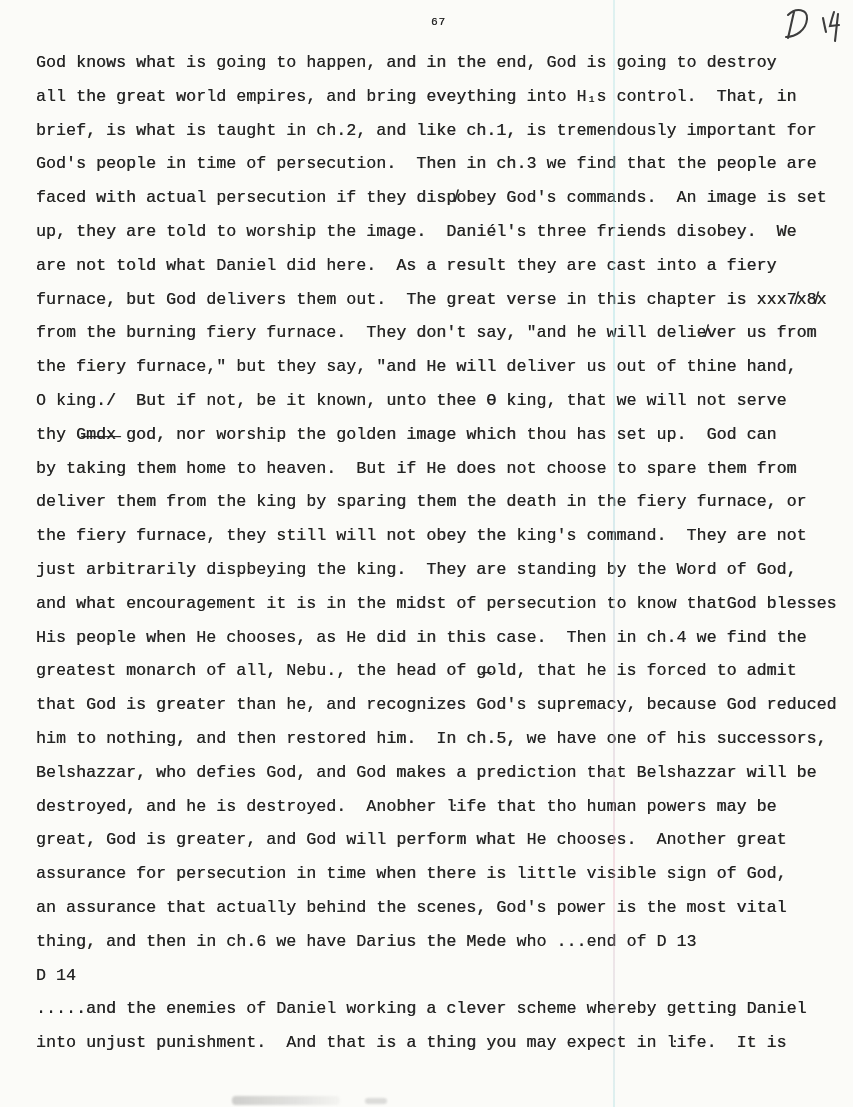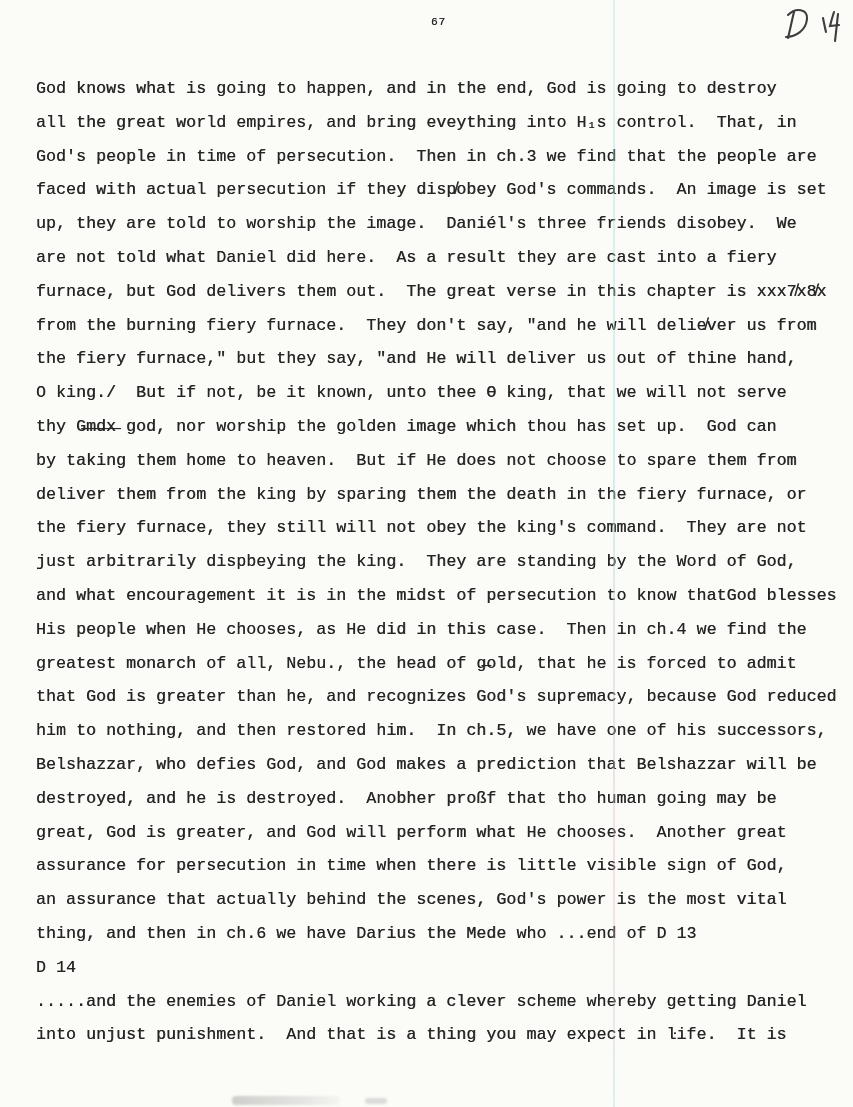--- a/index.html
+++ b/index.html
@@ -16,21 +16,20 @@
     text-shadow:0.35px 0 0 rgba(25,25,25,0.75);
     padding-left:12px;
   }
   .handwritten{
     position:absolute;top:4px;right:6px;width:70px;height:48px;
   }
   .handwritten path{fill:none;stroke:#3d3d3d;stroke-width:2.1;stroke-linecap:round;}
   .doc{
     position:absolute;top:52px;left:36px;width:812px;
     font-size:16.6px;
-    margin-top:26px;
   }
   .line{
     height:33.8px;line-height:21px;white-space:pre;
     letter-spacing:0.05px;
     text-shadow:0.35px 0 0 rgba(25,25,25,0.72);
   }
   .line.right{text-align:left;padding-right:48px;}
   .scan-line{
     position:absolute;left:613px;top:0;width:1.5px;height:1107px;
     background:linear-gradient(180deg,
@@ -59,40 +58,41 @@
     <path d="M17,8 C15,16 13,26 11,34"></path>
     <path d="M11,11 C19,3 31,5 30,15 C29,26 19,33 9,33"></path>
     <path d="M46,14 C47,19 48,24 49,28"></path>
     <path d="M57,8 C55,14 54,18 53,22 L62,21"></path>
     <path d="M61,10 C60,19 59,29 58,37"></path>
   </svg>
 
   <div class="doc">
     <div class="line">God knows what is going to happen, and in the end, God is going to destroy</div>
     <div class="line">all the great world empires, and bring eveything into H₁s control.  That, in</div>
+    <div class="line">brief, is what is taught in ch.2, and like ch.1, is tremendously important for</div>
     <div class="line">God's people in time of persecution.  Then in ch.3 we find that the people are</div>
     <div class="line">faced with actual persecution if they disp̸obey God's commands.  An image is set</div>
     <div class="line">up, they are told to worship the image.  Daniél's three friends disobey.  We</div>
     <div class="line">are not told what Daniel did here.  As a result they are cast into a fiery</div>
     <div class="line">furnace, but God delivers them out.  The great verse in this chapter is xxx7̸x8̸x</div>
     <div class="line">from the burning fiery furnace.  They don't say, "and he will delie̸ver us from</div>
     <div class="line">the fiery furnace," but they say, "and He will deliver us out of thine hand,</div>
     <div class="line">O king./  But if not, be it known, unto thee Ө king, that we will not serve</div>
     <div class="line">thy G̶m̶d̶x̶ god, nor worship the golden image which thou has set up.  God can</div>
     <div class="line">by taking them home to heaven.  But if He does not choose to spare them from</div>
     <div class="line">deliver them from the king by sparing them the death in the fiery furnace, or</div>
     <div class="line">the fiery furnace, they still will not obey the king's command.  They are not</div>
     <div class="line">just arbitrarily dispbeying the king.  They are standing by the Word of God,</div>
     <div class="line">and what encouragement it is in the midst of persecution to know thatGod blesses</div>
     <div class="line">His people when He chooses, as He did in this case.  Then in ch.4 we find the</div>
     <div class="line">greatest monarch of all, Nebu., the head of g̶old, that he is forced to admit</div>
     <div class="line">that God is greater than he, and recognizes God's supremacy, because God reduced</div>
     <div class="line">him to nothing, and then restored him.  In ch.5, we have one of his successors,</div>
     <div class="line">Belshazzar, who defies God, and God makes a prediction that Belshazzar will be</div>
-    <div class="line">destroyed, and he is destroyed.  Anobher proßf that tho human going may be</div>
+    <div class="line">destroyed, and he is destroyed.  Anobher ŀife that tho human powers may be</div>
     <div class="line">great, God is greater, and God will perform what He chooses.  Another great</div>
     <div class="line">assurance for persecution in time when there is little visible sign of God,</div>
     <div class="line">an assurance that actually behind the scenes, God's power is the most vital</div>
     <div class="line">thing, and then in ch.6 we have Darius the Mede who ...end of D 13</div>
     <div class="line right">D 14</div>
     <div class="line">.....and the enemies of Daniel working a clever scheme whereby getting Daniel</div>
     <div class="line">into unjust punishment.  And that is a thing you may expect in ŀife.  It is</div>
   </div>
 
   <div class="scan-line"></div>

